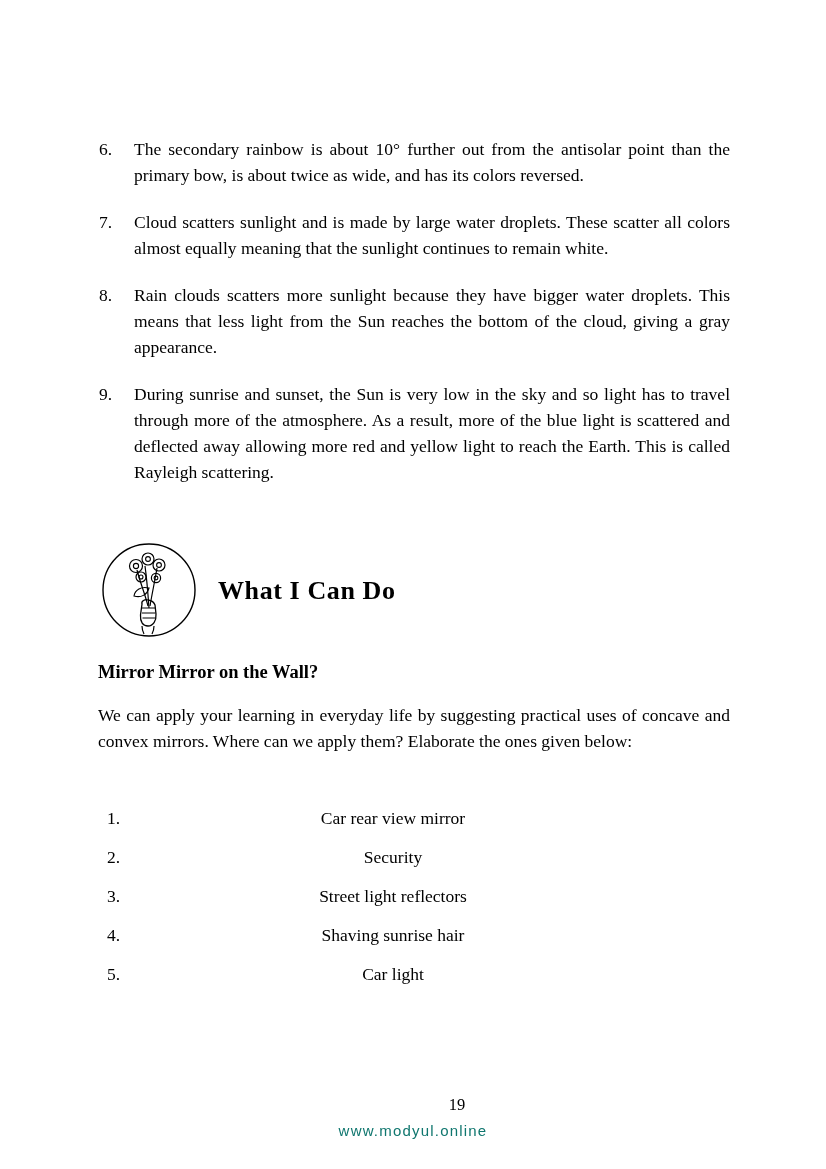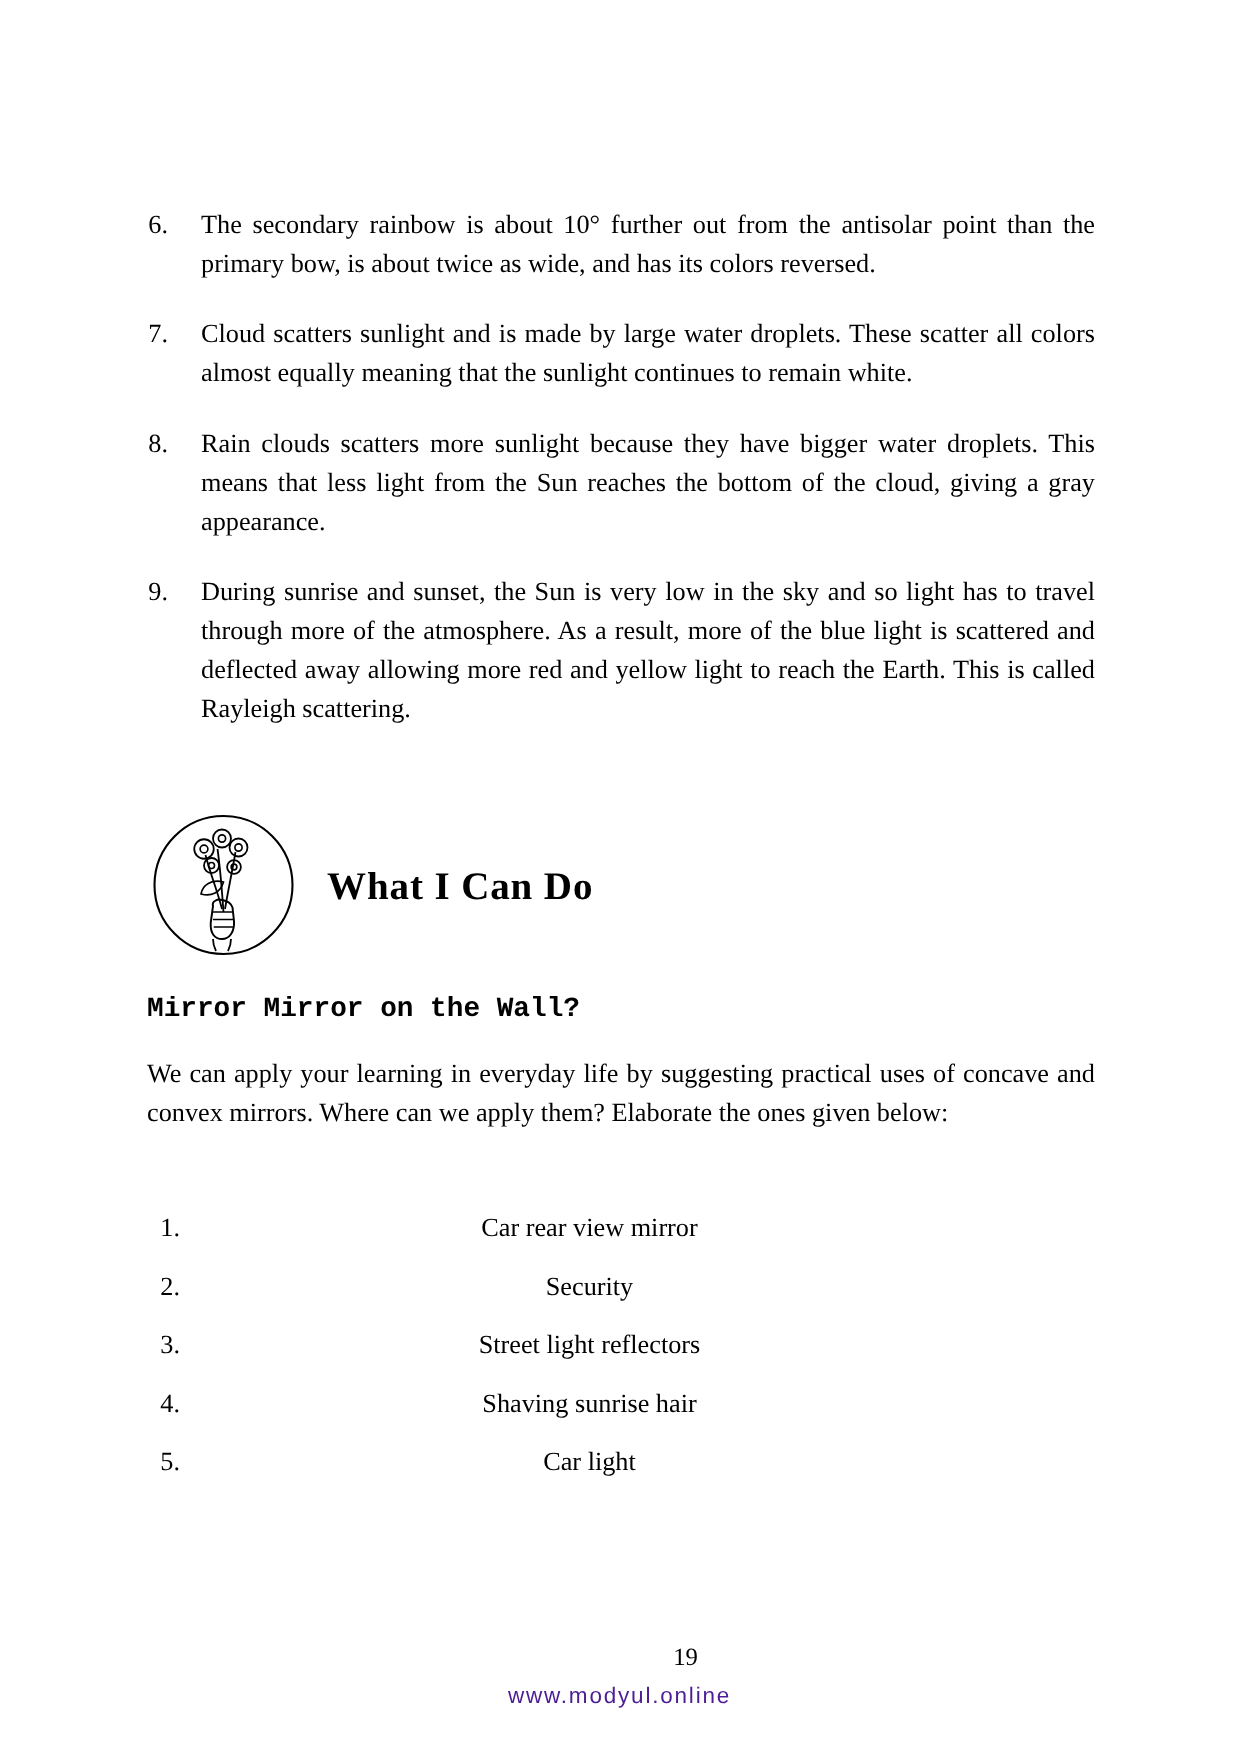--- a/index.html
+++ b/index.html
@@ -75,21 +75,21 @@
     font-weight: bold;
     font-size: 26px;
     letter-spacing: 0.6px;
   }
 
   
   .sub-head {
     position: absolute;
     left: 98px;
     top: 662px;
-    font-family: Liberation Mono, monospace;
+    font-family: Liberation Serif, serif;
     font-weight: bold;
     font-size: 18.5px;
     text-align: right;
   }
   .body-para {
     position: absolute;
     left: 98px;
     top: 702px;
     width: 632px;
     font-size: 17.5px;
@@ -128,21 +128,21 @@
     padding-left: 44px;
   }
   .watermark {
     position: absolute;
     left: 0;
     top: 1122px;
     width: 826px;
     text-align: center;
     font-family: "Liberation Sans", sans-serif;
     font-size: 15px;
-    color: #4c1d95;
+    color: #0f766e;
     letter-spacing: 1.2px;
   }
 </style>
 </head>
 <body>
 
 <div class="page">
 
   <div class="ol-continued">
     <div class="ol-item">

